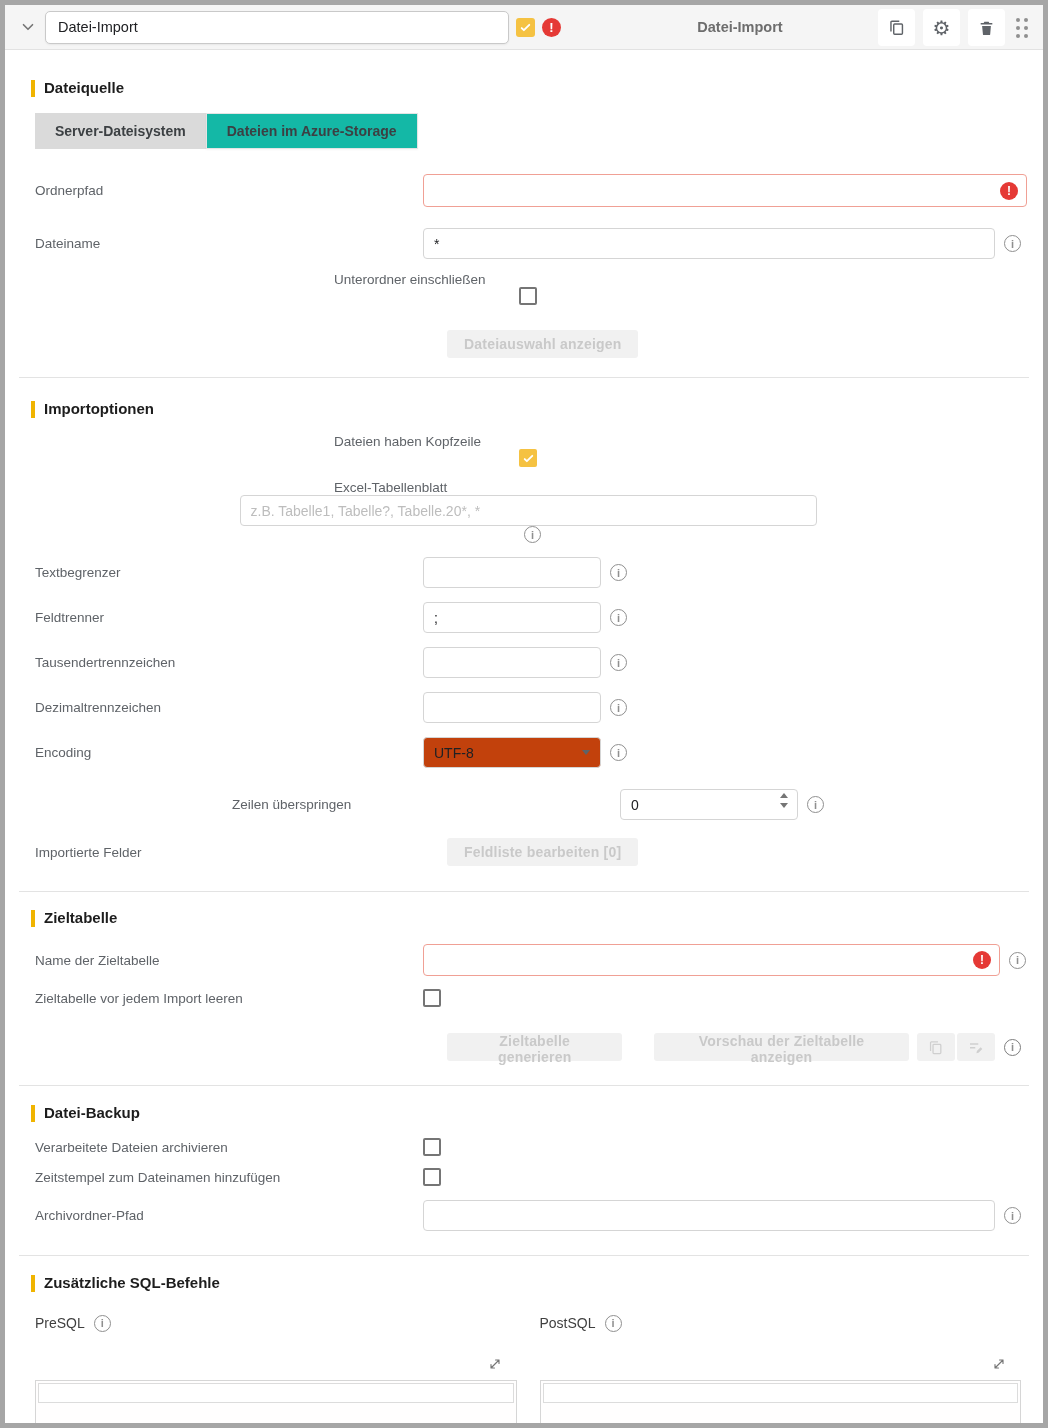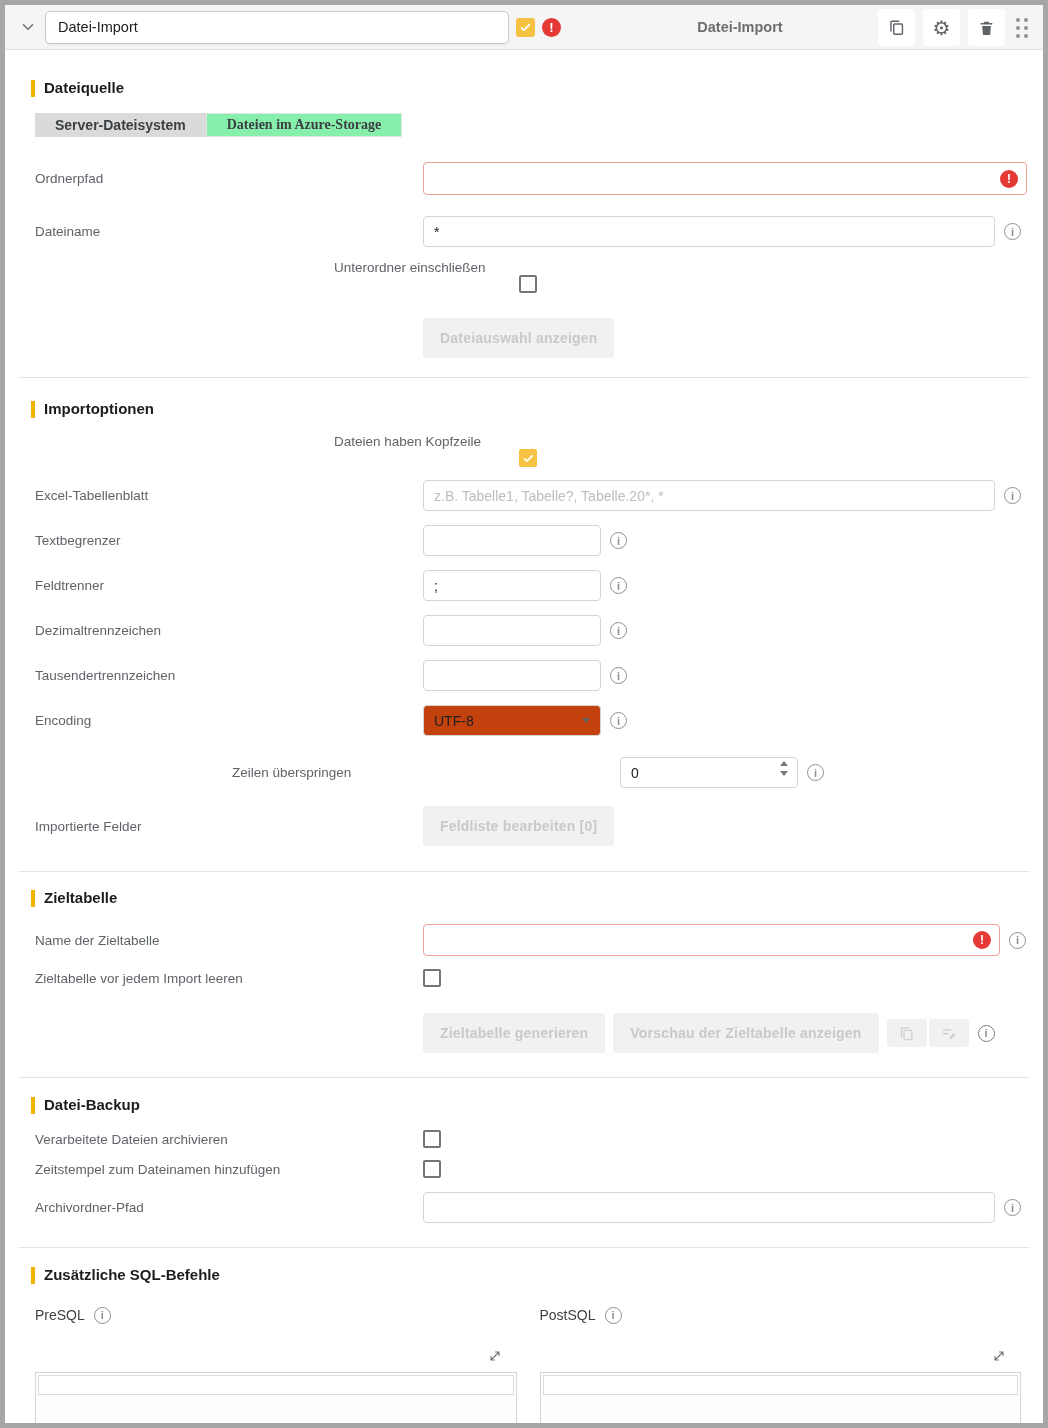--- a/index.html
+++ b/index.html
@@ -41,54 +41,54 @@
   .err-wrap { position:relative; display:inline-flex; align-items:center; }
   .err-wrap .err-in { position:absolute; right:9px; width:18px; height:18px; border-radius:50%; background:var(--error,#e53935); }
   .err-wrap .err-in::after { content:"!"; position:absolute; inset:0; display:flex; align-items:center; justify-content:center; color:#fff; font-weight:bold; font-size:12px; }
 
   .info { width:17px; height:17px; min-width:17px; border:1.5px solid #8f8f8f; border-radius:50%; margin-left:9px; position:relative; cursor:pointer; }
   .info::after { content:"i"; position:absolute; inset:0; display:flex; align-items:center; justify-content:center; color:#8f8f8f; font-size:11px; font-weight:bold; }
 
   .cb { width:18px; height:18px; min-width:18px; border:2px solid #757575; border-radius:2px; background:#fff; cursor:pointer; }
   .cb.checked { border:none; background:var(--checkbox,#f5c242); display:flex; align-items:center; justify-content:center; }
 
-  .btn-gray { height:40px; background:#f1f1f1; border:none; border-radius:3px; color:#c9c9c9; font-weight:bold; font-size:14px; padding:0 17px; font-family:inherit; letter-spacing:.2px; cursor:default; }
+  .btn-gray { height:28px; background:#f1f1f1; border:none; border-radius:3px; color:#c9c9c9; font-weight:bold; font-size:14px; padding:0 17px; font-family:inherit; letter-spacing:.2px; cursor:default;margin-left:24px; }
   .icon-btn-gray { width:40px; height:28px; background:#f1f1f1; border:none; border-radius:3px; display:flex; align-items:center; justify-content:center; cursor:default; }
 
   
   .select { width:178px; height:31px; border:1px solid #d5d5d5; border-radius:4px; background:#c2410c; display:flex; align-items:center; padding:0 10px; font-size:14px; color:#202124; position:relative; cursor:pointer; }
   .select .caret { position:absolute; right:10px; width:0; height:0; border-left:4.5px solid transparent; border-right:4.5px solid transparent; border-top:5.5px solid #5f6368; }
 
   
   .num-wrap { position:relative; display:inline-flex; }
   .spin { position:absolute; right:10px; top:4px; display:flex; flex-direction:column; gap:5px; cursor:pointer; }
   .spin .up   { width:0; height:0; border-left:4.5px solid transparent; border-right:4.5px solid transparent; border-bottom:5px solid #757575; }
   .spin .down { width:0; height:0; border-left:4.5px solid transparent; border-right:4.5px solid transparent; border-top:5px solid #757575; }
 
   
   .tabs { display:flex; padding-left:30px; }
-  .tab { height:24px; display:flex; align-items:center; padding:0 20px; font-size:14px; font-weight:bold; color:#3c4043; cursor:pointer; }
+  .tab { height:36px; display:flex; align-items:center; padding:0 20px; font-size:14px; font-weight:bold; color:#3c4043; cursor:pointer; }
   .tab.active { background:#dadada; }
-  .tab.inactive { background:#86efac; border:1px solid #e4e4e4; box-shadow:0 1px 2px rgba(0,0,0,.04);font-family:Liberation Serif, serif; }
+  .tab.inactive { background:#14b8a6; border:1px solid #e4e4e4; box-shadow:0 1px 2px rgba(0,0,0,.04); }
 
   
   .sql-cols { display:flex; gap:23px; padding:0 22px 0 30px; }
   .sql-col { flex:1; }
   .sql-label { display:flex; align-items:center; font-size:14px; color:#3f3f3f; height:18px; }
   .sql-expand { display:flex; justify-content:flex-end; padding-right:14px; height:16px; }
   .editor { height:97px; border:1px solid #d6d6d6; background:#fffefe; cursor:text; }
   .editor .line { height:20px; margin:2px; border:1px solid #dcdcdc; background:#fff; }
 
   svg { display:block; }
 
   
   .mt-title1 { margin-top:29px; } .mt-tabs { margin-top:16px; }
   .mt-ordner { margin-top:25px; } .mt-datein { margin-top:21px; } .mt-unter { margin-top:13px;flex-direction:column; }
   .mt-auswahl { margin-top:25px; } .mt-div1 { margin-top:19px; }
-  .mt-title2 { margin-top:22px; } .mt-kopf { margin-top:16px;flex-direction:column; } .mt-excel { margin-top:13px; }
+  .mt-title2 { margin-top:22px; } .mt-kopf { margin-top:16px;flex-direction:column; } .mt-excel { margin-top:13px;flex-direction:column; }
   .mt-14 { margin-top:14px; } .mt-zeilen { margin-top:21px;justify-content:center; } .mt-impf { margin-top:18px; } .mt-div2 { margin-top:25px; }
   .mt-title3 { margin-top:17px; } .mt-namez { margin-top:17px; } .mt-leeren { margin-top:13px; }
   .mt-zielbtn { margin-top:26px; } .mt-div3 { margin-top:24px; }
   .mt-title4 { margin-top:18px; } .mt-arch { margin-top:16px; } .mt-zeit { margin-top:12px;align-items:center; } .mt-archp { margin-top:14px; } .mt-div4 { margin-top:24px; }
   .mt-title5 { margin-top:18px; } .mt-sqllbl { margin-top:22px; } .mt-sqlexp { margin-top:24px; } .mt-sqled { margin-top:8px; }
 </style>
 </head>
 <body>
 
 <div id="app">
@@ -190,27 +190,27 @@
     <span class="info"></span>
   </div>
 
   <div class="row mt-14">
     <div class="lbl">Feldtrenner</div>
     <input class="input w-sm" type="text" value=";" style="">
     <span class="info"></span>
   </div>
 
   <div class="row mt-14">
+    <div class="lbl">Tausendertrennzeichen</div>
+    <input class="input w-sm" type="text" style="">
+    <span class="info"></span>
+  </div>
+
+  <div class="row mt-14">
     <div class="lbl">Dezimaltrennzeichen</div>
-    <input class="input w-sm" type="text" style="">
-    <span class="info"></span>
-  </div>
-
-  <div class="row mt-14">
-    <div class="lbl">Tausendertrennzeichen</div>
     <input class="input w-sm" type="text" style="">
     <span class="info"></span>
   </div>
 
   <div class="row mt-14">
     <div class="lbl">Encoding</div>
     <div class="select">
       <span>UTF-8</span>
       <span class="caret"></span>
     </div>

